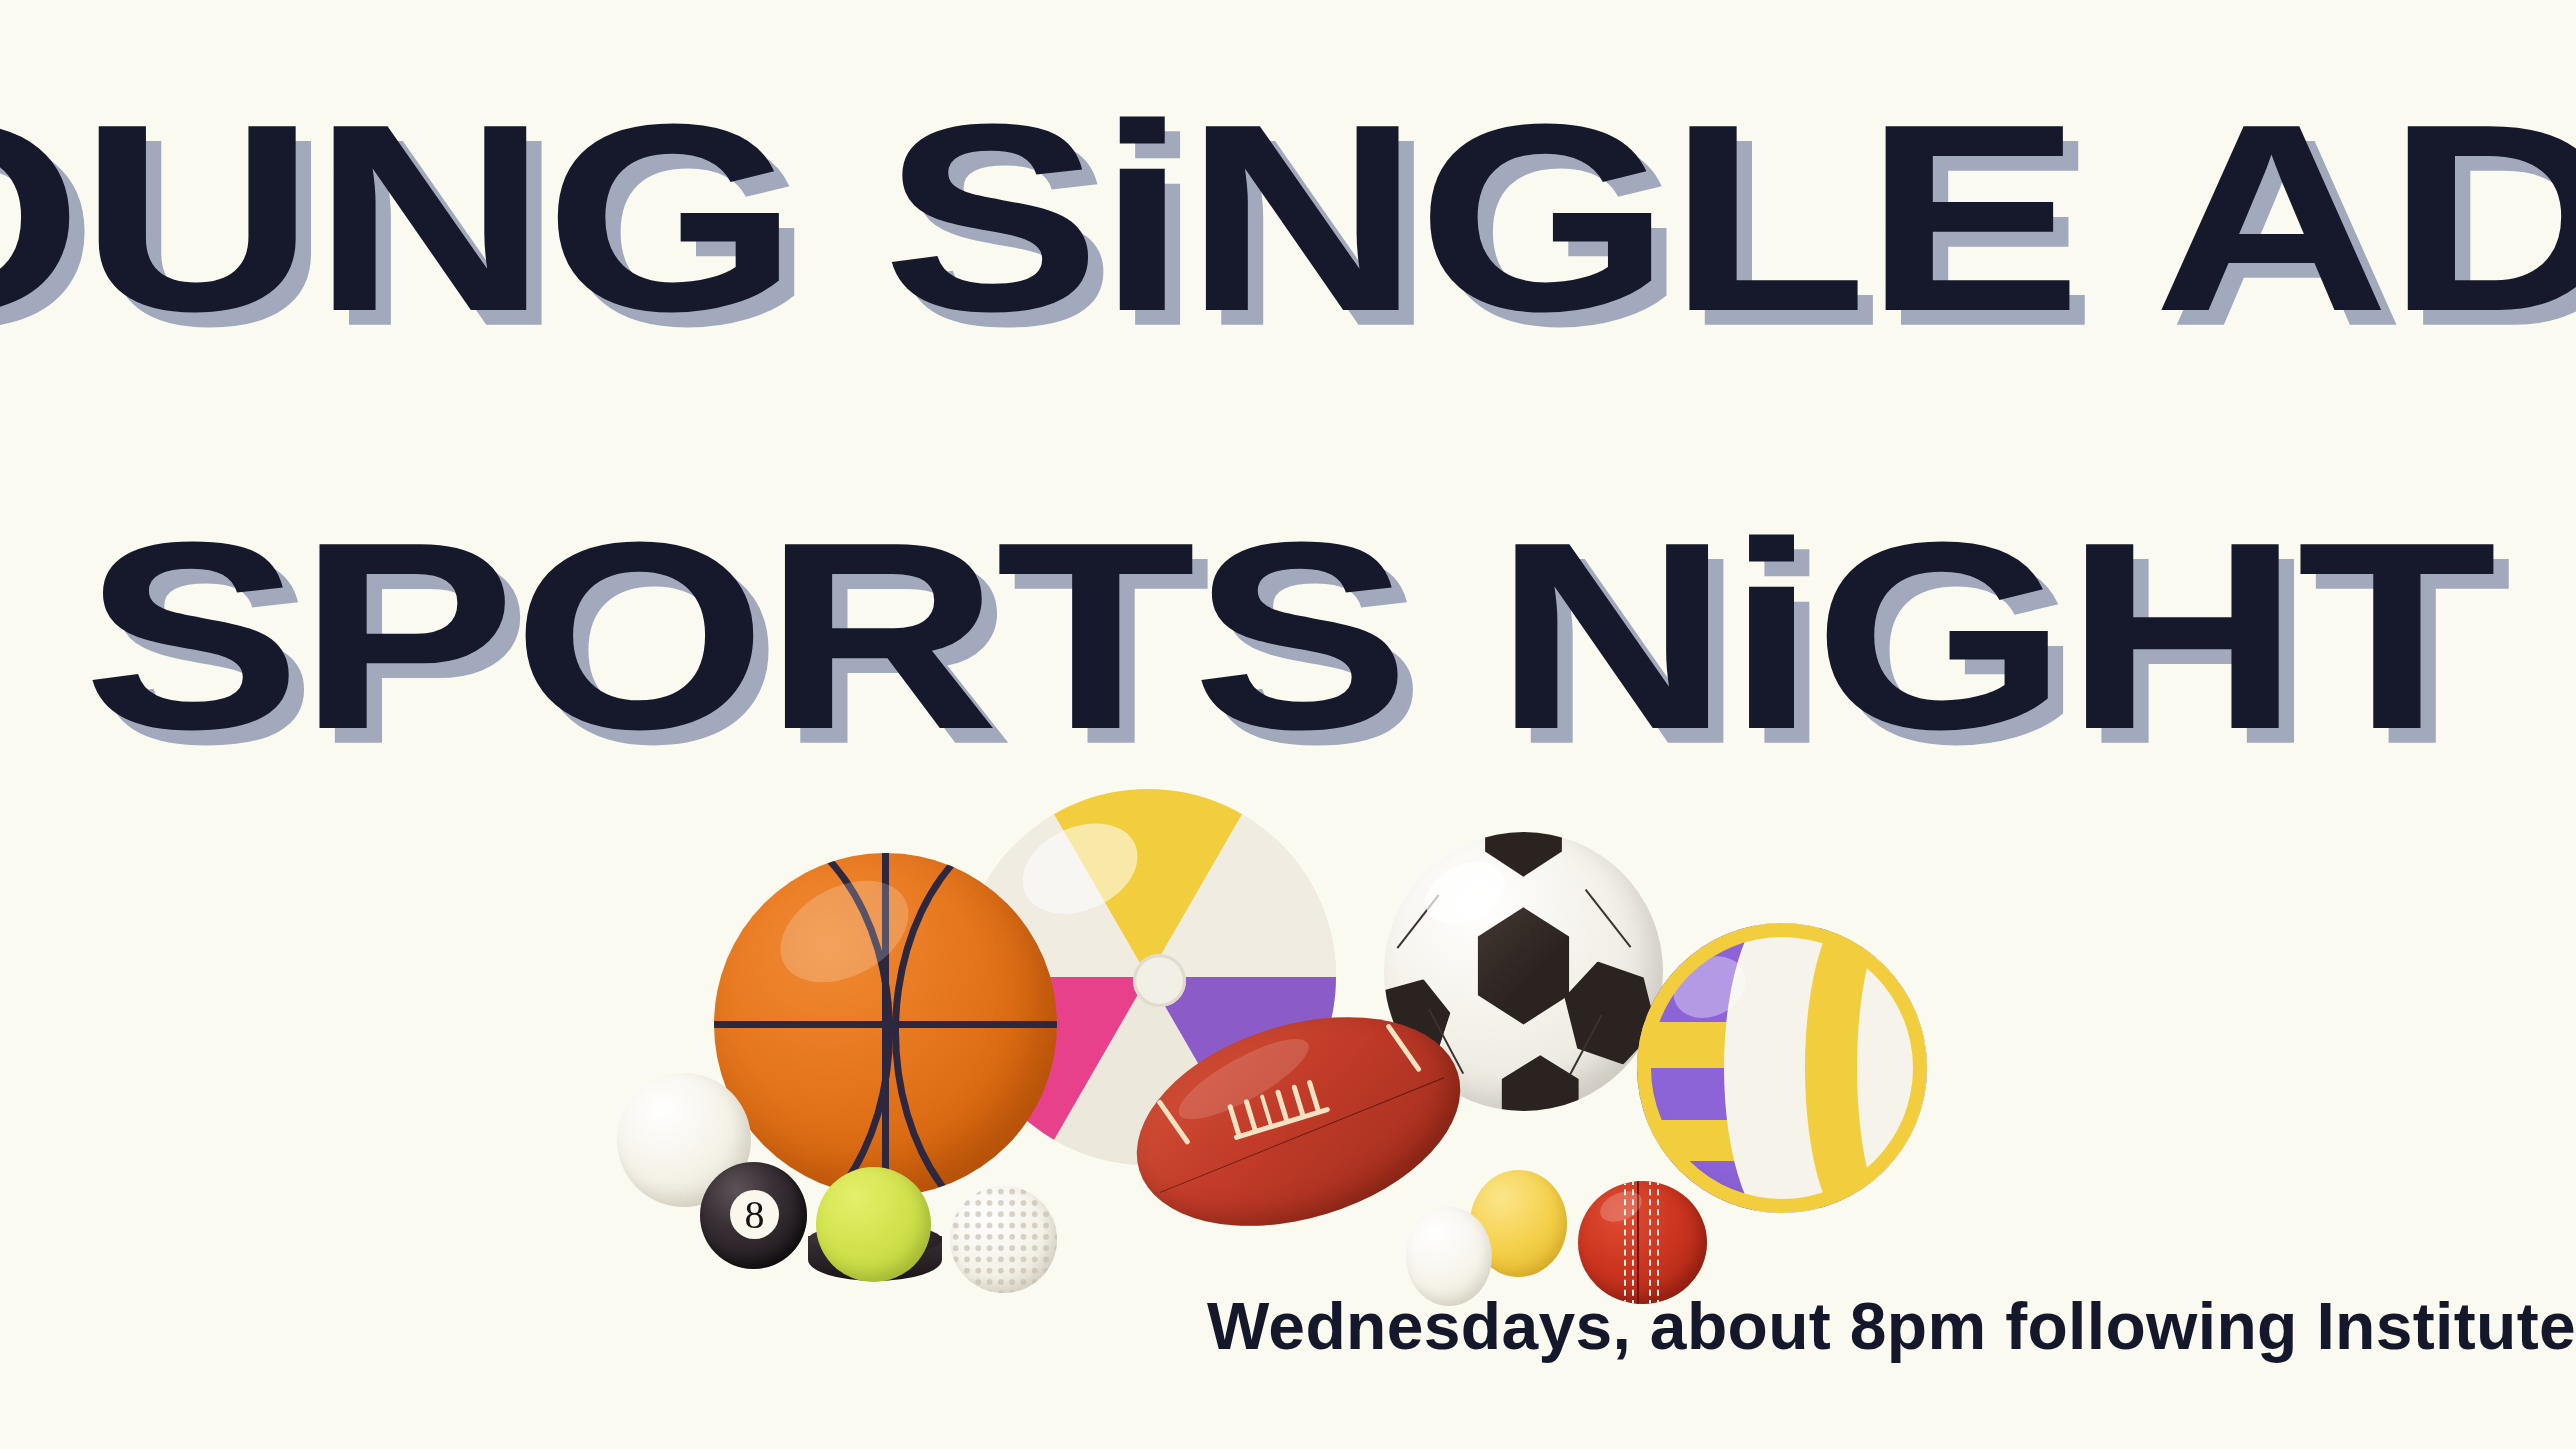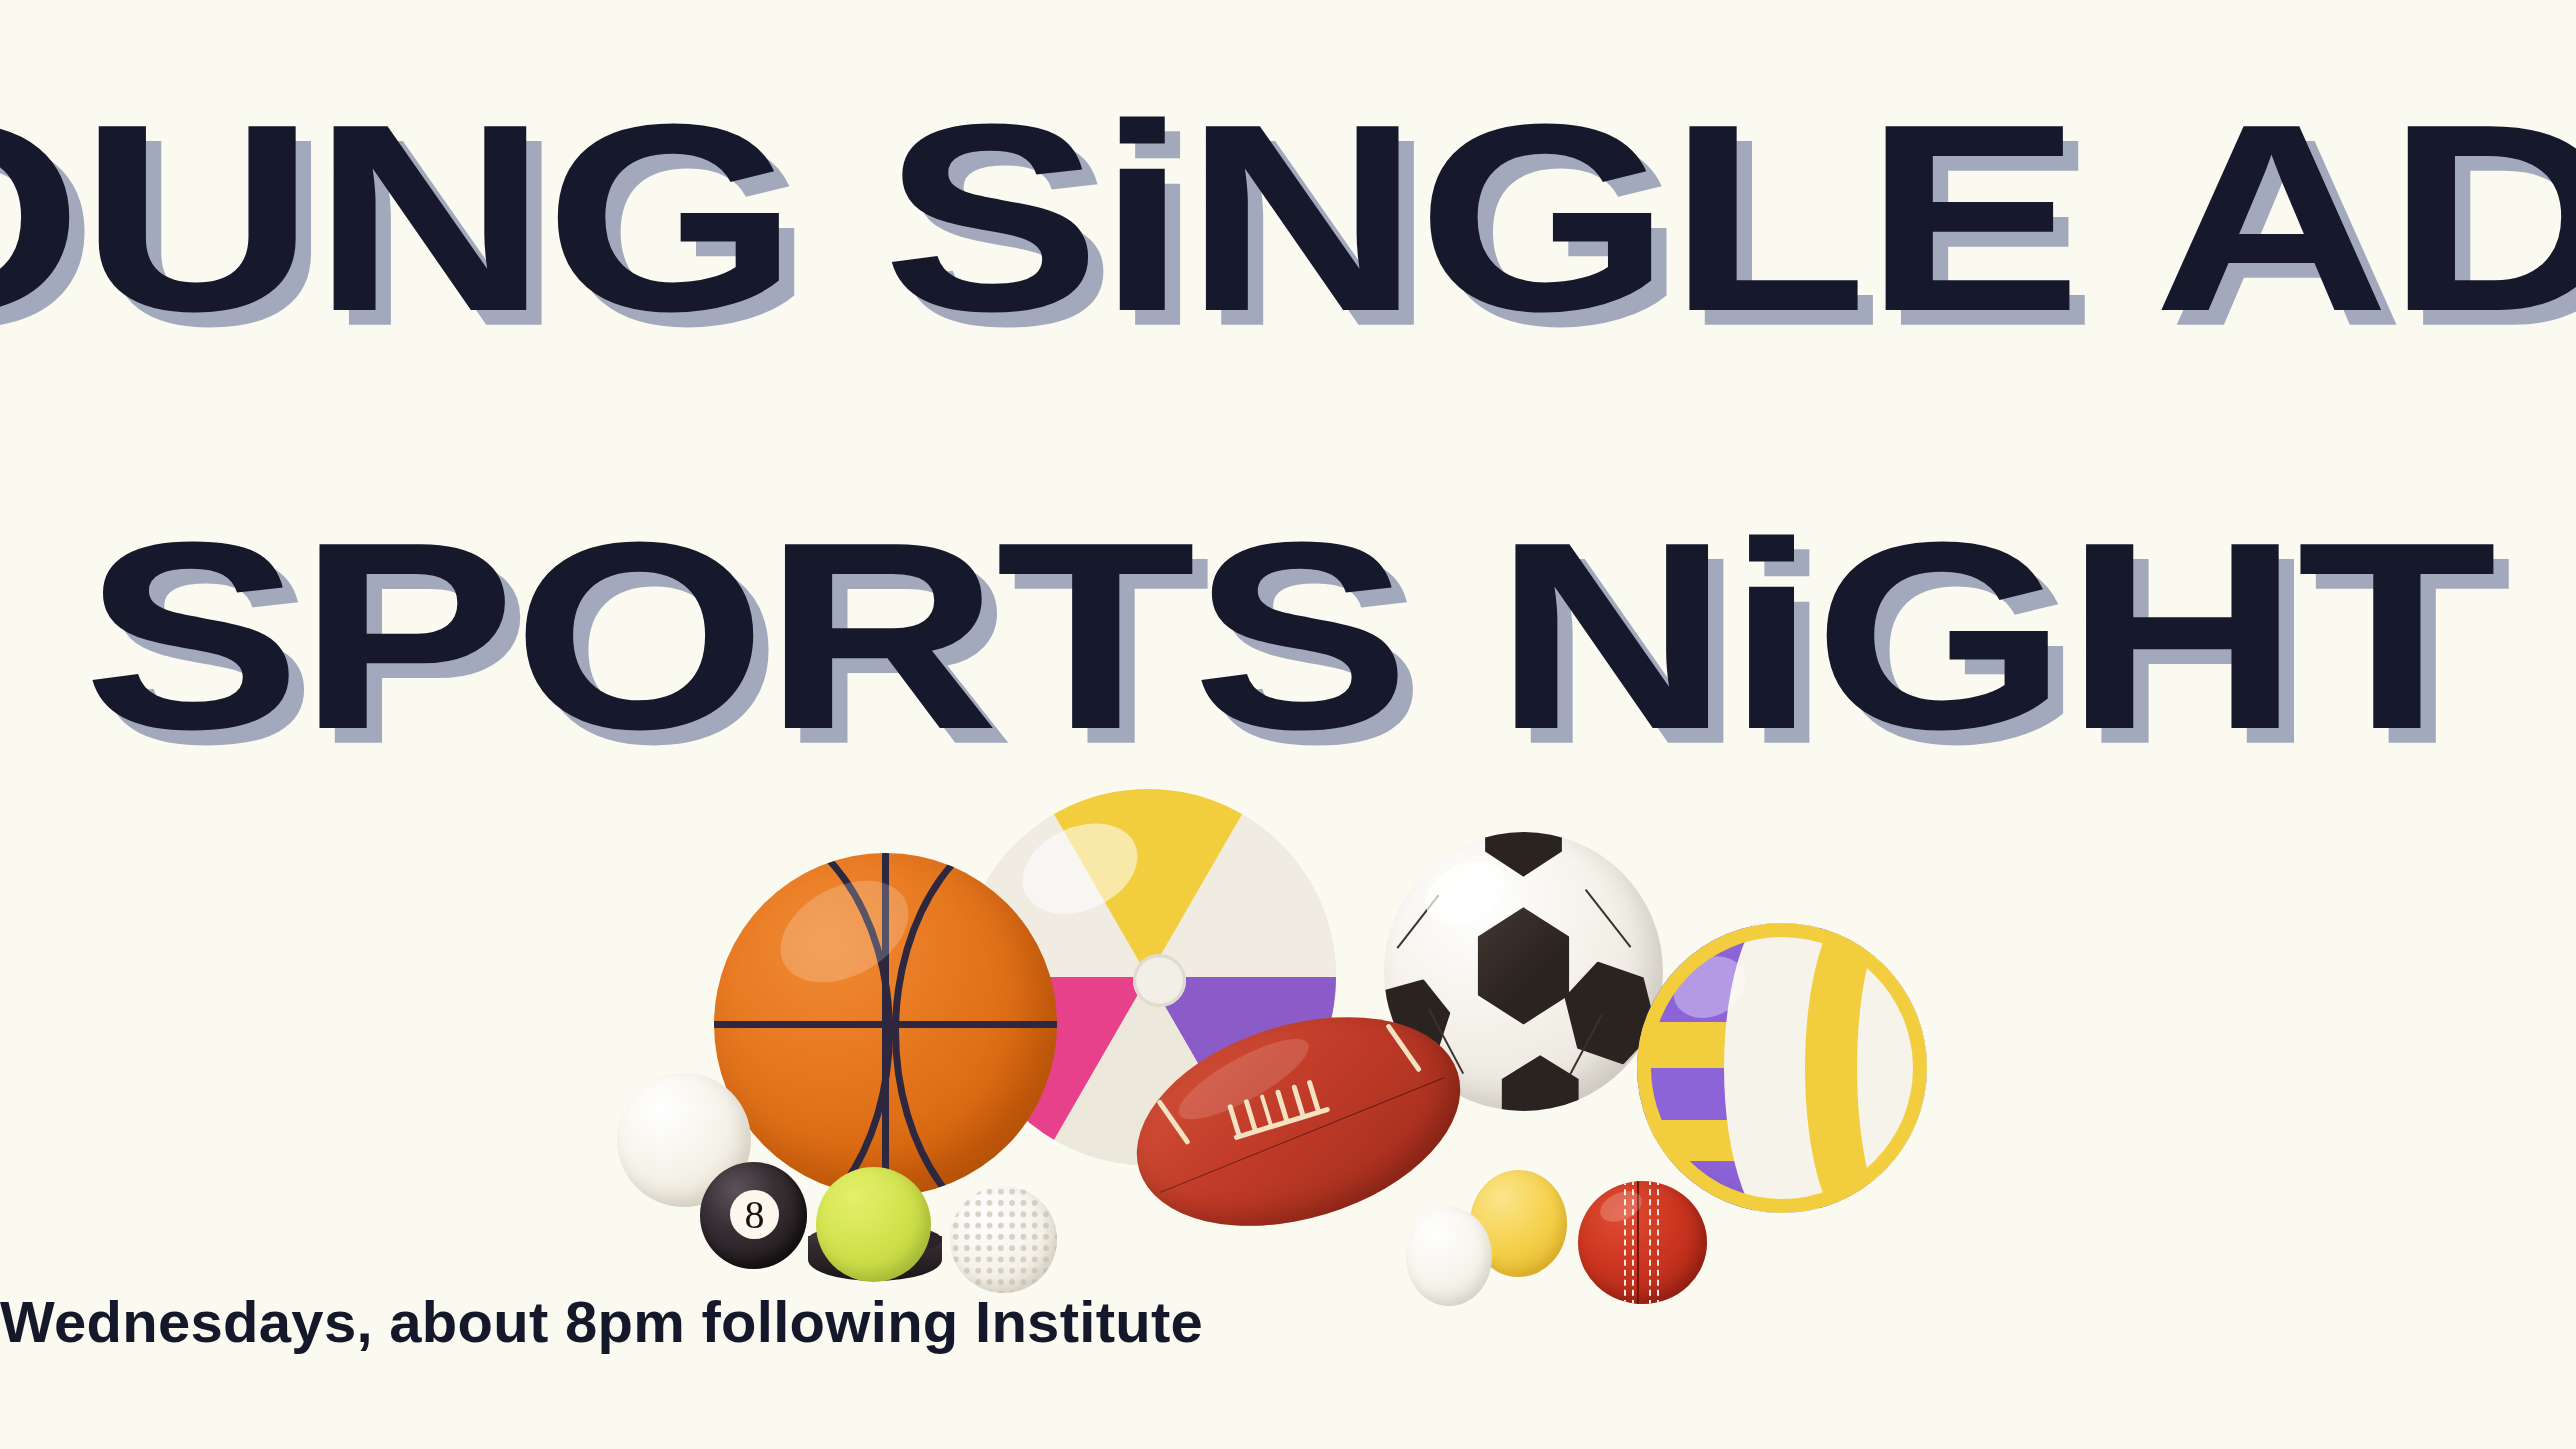--- a/index.html
+++ b/index.html
@@ -48,25 +48,25 @@
     transform: scaleX(1.30) scaleY(1.06);
     transform-origin: center top;
   }
 
   
   .subtitle {
     position: absolute;
     left: 0;
     top: 1288px;
     width: 2576px;
-    text-align: left;
+    text-align: right;
     color: #15182A;
     font-family: "Liberation Sans", sans-serif;
     font-weight: 700;
-    font-size: 58px;
+    font-size: 66px;
     letter-spacing: 0.005em;
     white-space: nowrap;
   }
 
   
   .balls {
     position: absolute;
     left: 617px;
     top: 762px;
     width: 1374px;

